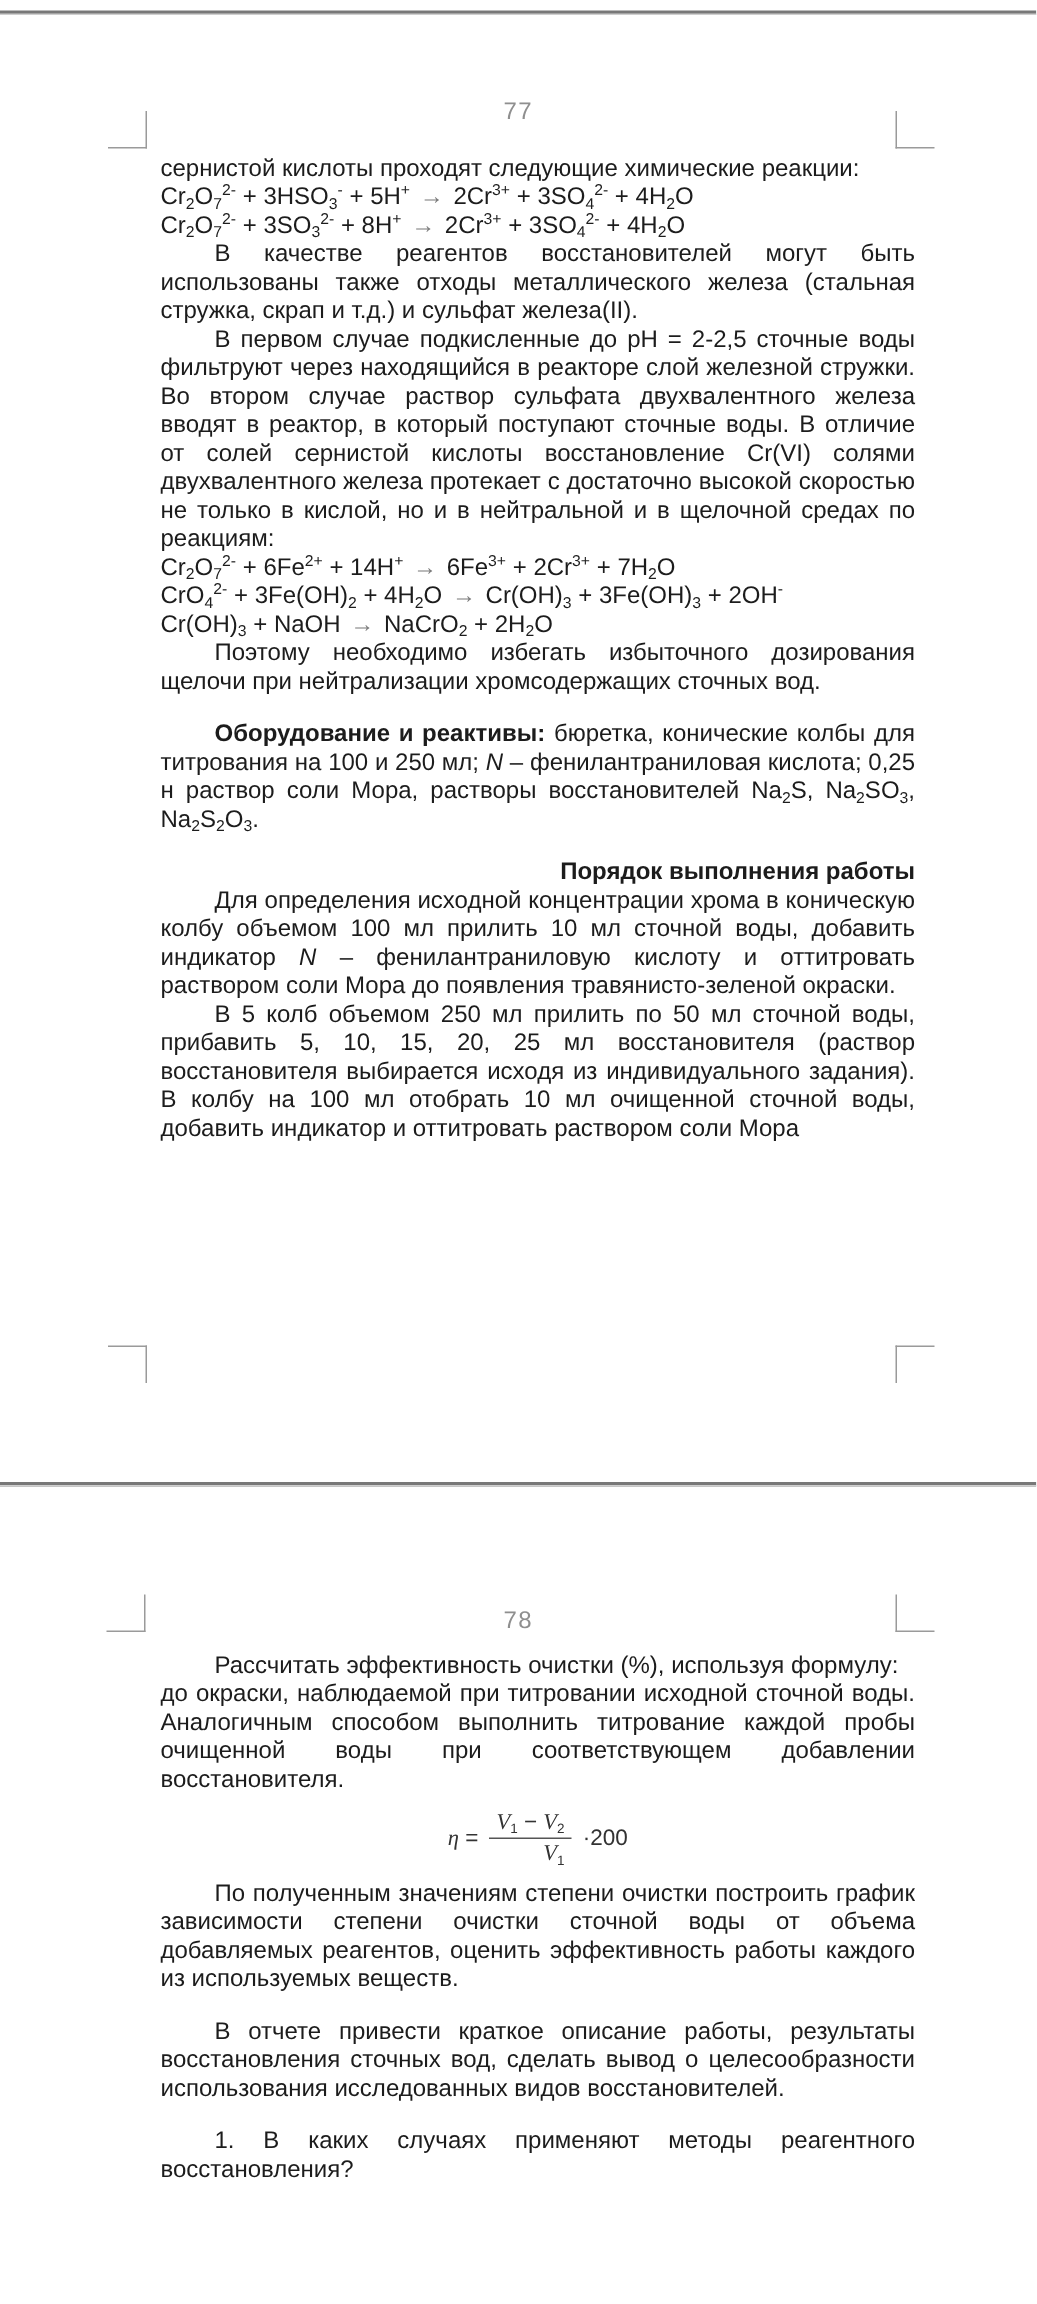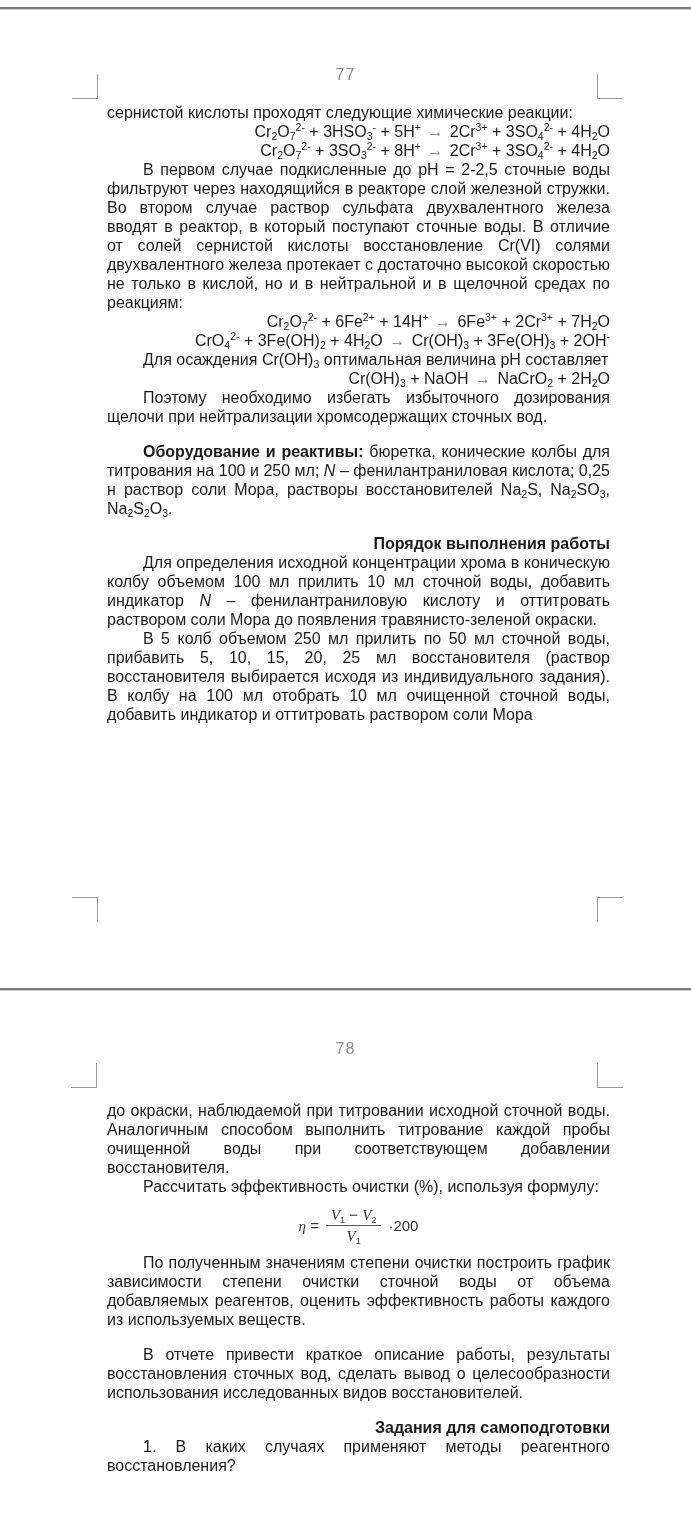--- a/index.html
+++ b/index.html
@@ -11,79 +11,78 @@
   .pagenum{position:absolute;left:0;width:691px;text-align:center;color:#8f8f8f;font-size:16px;letter-spacing:1px;}
   .mark{position:absolute;width:25px;height:24px;}
   .mark-tl{border-right:1px solid #9a9a9a;border-bottom:1px solid #9a9a9a;}
   .mark-tr{border-left:1px solid #9a9a9a;border-bottom:1px solid #9a9a9a;}
   .mark-bl{border-right:1px solid #9a9a9a;border-top:1px solid #9a9a9a;}
   .mark-br{border-left:1px solid #9a9a9a;border-top:1px solid #9a9a9a;}
   .textblock{position:absolute;left:107px;width:503px;font-size:16px;line-height:19px;}
   .textblock p{margin:0;}
   .para{text-indent:36px;text-align:justify;}
   .noindent{text-indent:0;}
-  .equation{text-align:right;text-indent:0;margin:0;white-space:nowrap;}
+  .equation{text-align:left;text-indent:0;margin:0;white-space:nowrap;}
   .heading{font-weight:700;text-align:right;}
   .spacer{height:16px;}
   sup,sub{line-height:0;font-size:10.5px;position:relative;vertical-align:baseline;}
   sup{top:-6px;}
   sub{top:3px;}
   .arrow{color:#7c7c7c;padding:0 2px;}
   .formula{display:flex;justify-content:center;align-items:center;gap:7px;margin:9px 0 7px 0;font-size:15px;color:#333;}
   .formula i{font-family:"Liberation Serif","DejaVu Serif",serif;}
   .formula sub{font-size:9px;top:3px;}
-  .frac{display:inline-flex;flex-direction:column;align-items:center;}
+  .frac{display:inline-flex;flex-direction:column;align-items:flex-end;}
   .f-num,.f-den{padding:0 5px;line-height:20px;text-align:center;}
   .f-num{border-bottom:1px solid #555;}
 </style>
 </head>
 <body>
 
 <div id="screen">
 
   <div class="divider" style="top:7px"></div>
   <div class="pagenum" style="top:66px">77</div>
   <div class="mark mark-tl" style="left:72px;top:74px"></div>
   <div class="mark mark-tr" style="left:597px;top:74px"></div>
   <div class="mark mark-bl" style="left:72px;top:897px"></div>
   <div class="mark mark-br" style="left:597px;top:897px"></div>
   <div class="textblock" style="top:103px">
       <p class="para noindent">сернистой кислоты проходят следующие химические реакции:</p>
       <p class="equation">Cr<sub>2</sub>O<sub>7</sub><sup>2-</sup> + 3HSO<sub>3</sub><sup>-</sup> + 5H<sup>+</sup> <span class="arrow">→</span> 2Cr<sup>3+</sup> + 3SO<sub>4</sub><sup>2-</sup> + 4H<sub>2</sub>O</p>
       <p class="equation">Cr<sub>2</sub>O<sub>7</sub><sup>2-</sup> + 3SO<sub>3</sub><sup>2-</sup> + 8H<sup>+</sup> <span class="arrow">→</span> 2Cr<sup>3+</sup> + 3SO<sub>4</sub><sup>2-</sup> + 4H<sub>2</sub>O</p>
+      <p class="para">В качестве реагентов восстановителей могут быть использованы также отходы металлического железа (стальная стружка, скрап и т.д.) и сульфат железа(II).</p>
       <p class="para">В первом случае подкисленные до pH = 2-2,5 сточные воды фильтруют через находящийся в реакторе слой железной стружки. Во втором случае раствор сульфата двухвалентного железа вводят в реактор, в который поступают сточные воды. В отличие от солей сернистой кислоты восстановление Cr(VI) солями двухвалентного железа протекает с достаточно высокой скоростью не только в кислой, но и в нейтральной и в щелочной средах по реакциям:</p>
       <p class="equation">Cr<sub>2</sub>O<sub>7</sub><sup>2-</sup> + 6Fe<sup>2+</sup> + 14H<sup>+</sup> <span class="arrow">→</span> 6Fe<sup>3+</sup> + 2Cr<sup>3+</sup> + 7H<sub>2</sub>O</p>
       <p class="equation">CrO<sub>4</sub><sup>2-</sup> + 3Fe(OH)<sub>2</sub> + 4H<sub>2</sub>O <span class="arrow">→</span> Cr(OH)<sub>3</sub> + 3Fe(OH)<sub>3</sub> + 2OH<sup>-</sup></p>
-      <p class="para">Для осаждения Cr(OH)<sub>3</sub> оптимальная величина pH составляет</p>
       <p class="equation">Cr(OH)<sub>3</sub> + NaOH <span class="arrow">→</span> NaCrO<sub>2</sub> + 2H<sub>2</sub>O</p>
       <p class="para">Поэтому необходимо избегать избыточного дозирования щелочи при нейтрализации хромсодержащих сточных вод.</p>
       <div class="spacer"></div>
       <p class="para"><b>Оборудование и реактивы:</b> бюретка, конические колбы для титрования на 100 и 250 мл; <i>N</i> – фенилантраниловая кислота; 0,25 н раствор соли Мора, растворы восстановителей Na<sub>2</sub>S, Na<sub>2</sub>SO<sub>3</sub>, Na<sub>2</sub>S<sub>2</sub>O<sub>3</sub>.</p>
       <div class="spacer"></div>
       <div class="heading">Порядок выполнения работы</div>
       <p class="para">Для определения исходной концентрации хрома в коническую колбу объемом 100 мл прилить 10 мл сточной воды, добавить индикатор <i>N</i> – фенилантраниловую кислоту и оттитровать раствором соли Мора до появления травянисто-зеленой окраски.</p>
       <p class="para">В 5 колб объемом 250 мл прилить по 50 мл сточной воды, прибавить 5, 10, 15, 20, 25 мл восстановителя (раствор восстановителя выбирается исходя из индивидуального задания). В колбу на 100 мл отобрать 10 мл очищенной сточной воды, добавить индикатор и оттитровать раствором соли Мора</p>
     </div>
 
   <div class="divider" style="top:988px"></div>
-  <div class="pagenum" style="top:1040px">78</div>
+  <div class="pagenum" style="top:1072px">78</div>
   <div class="mark mark-tl" style="left:71px;top:1063px"></div>
   <div class="mark mark-tr" style="left:597px;top:1063px"></div>
   <div class="textblock" style="top:1101px">
+      <p class="para">Рассчитать эффективность очистки (%), используя формулу:</p>
       <p class="para noindent">до окраски, наблюдаемой при титровании исходной сточной воды. Аналогичным способом выполнить титрование каждой пробы очищенной воды при соответствующем добавлении восстановителя.</p>
-      <p class="para">Рассчитать эффективность очистки (%), используя формулу:</p>
       <div class="formula">
         <span class="f-lhs"><i>η</i> =</span>
         <span class="frac">
           <span class="f-num"><i>V</i><sub>1</sub> − <i>V</i><sub>2</sub></span>
           <span class="f-den"><i>V</i><sub>1</sub></span>
         </span>
         <span class="f-rhs">·200</span>
       </div>
       <p class="para">По полученным значениям степени очистки построить график зависимости степени очистки сточной воды от объема добавляемых реагентов, оценить эффективность работы каждого из используемых веществ.</p>
       <div class="spacer"></div>
       <p class="para">В отчете привести краткое описание работы, результаты восстановления сточных вод, сделать вывод о целесообразности использования исследованных видов восстановителей.</p>
       <div class="spacer"></div>
-      <div class="heading">Задания для самоподготовки</div>
       <p class="para">1. В каких случаях применяют методы реагентного восстановления?</p>
     </div>
 
 </div>
 
 </body></html>

